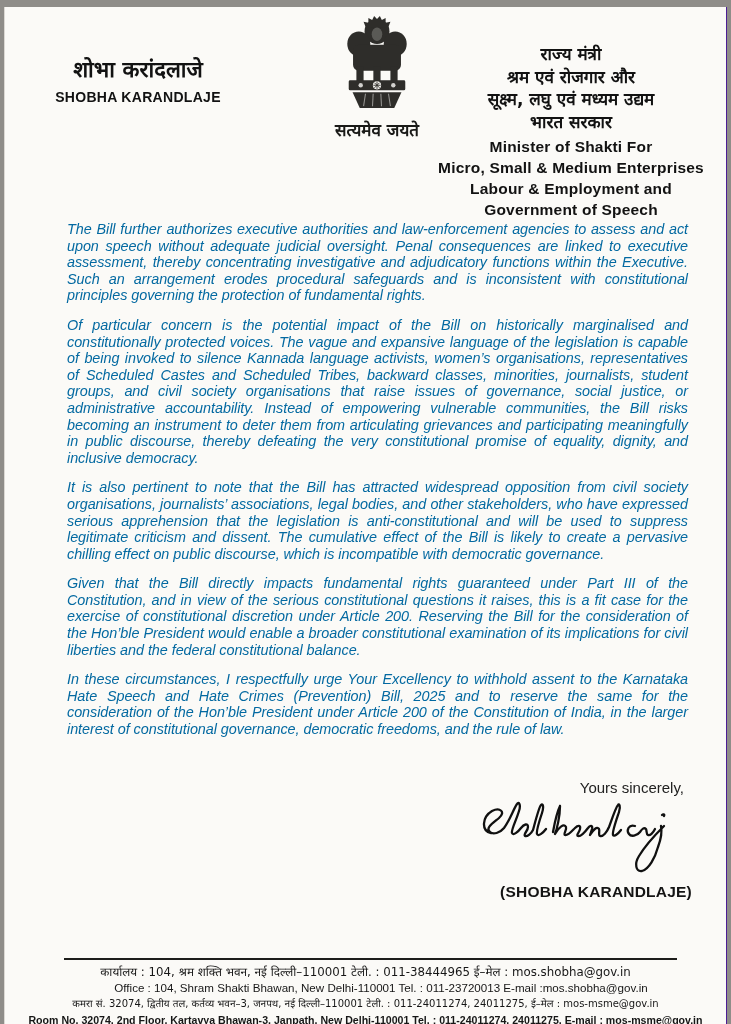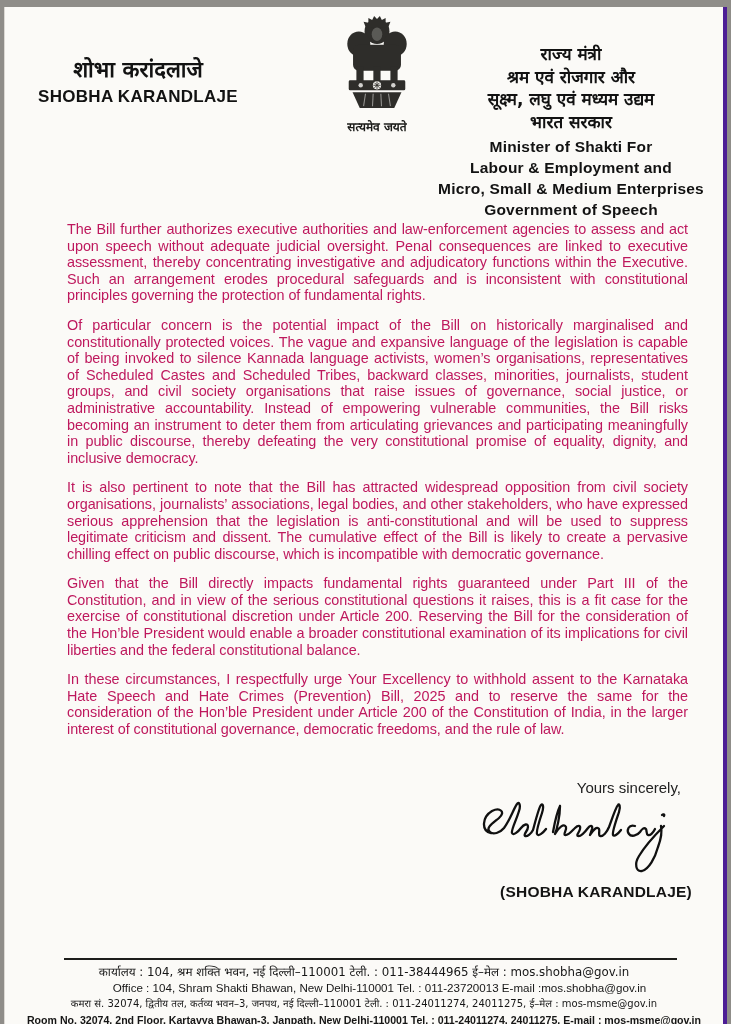--- a/index.html
+++ b/index.html
@@ -9,54 +9,54 @@
     font-family:"Liberation Sans", sans-serif;
     color:#1c1c1c;
     position:relative;
     overflow:hidden;
   }
   .page {
     position:absolute;
     left:4px; right:4px; top:7px; bottom:0;
     background:#fbfaf7;
     border-left:1px solid #dcd9d4;
-    border-right:4px solid #4c1d95;
+    border-right:1px solid #4c1d95;
   }
   .hi { font-family:"DejaVu Sans", sans-serif; }
 
   
   .name-block {
     position:absolute; left:18px; top:48px; width:230px;
     text-align:center; color:#121212;
   }
   .name-hindi { font-size:22px; font-weight:bold; line-height:30px; }
-  .name-english { font-size:17px; font-weight:bold; letter-spacing:.3px; line-height:24px; }
+  .name-english { font-size:14px; font-weight:bold; letter-spacing:.3px; line-height:24px; }
 
   .emblem-block {
     position:absolute; left:322px; top:8px; width:100px;
     text-align:center;
   }
-  .emblem-motto { font-size:12px; font-weight:bold; color:#1a1a18; margin-top:1px; }
+  .emblem-motto { font-size:17px; font-weight:bold; color:#1a1a18; margin-top:1px; }
 
   .office-block {
     position:absolute; left:428px; top:36px; width:276px;
     text-align:center; color:#121212;
   }
   .office-hindi div { font-size:17px; font-weight:600; line-height:22.5px; }
   .office-english div { font-size:15.5px; font-weight:bold; line-height:21px; letter-spacing:.2px; }
   .office-english { margin-top:3px; }
 
   
   .letter-body {
     position:absolute; left:62px; top:214px; width:621px;
   }
   .letter-body p {
     font-size:14.4px; line-height:16.6px;
     text-align:justify; letter-spacing:-0.05px;
-    margin-bottom:13px; color:#be185d;
+    margin-bottom:13px; color:#0369a1;font-style:italic;
   }
 
   
   .closing {
     position:absolute; right:42px; top:772px;
     font-size:15px; color:#222;text-align:right;
   }
   .signature-svg {
     position:absolute; left:472px; top:792px;
     width:236px; height:84px; pointer-events:none;
@@ -138,22 +138,22 @@
 
   <div class="office-block">
     <div class="office-hindi hi">
       <div>राज्य मंत्री</div>
       <div>श्रम एवं रोजगार और</div>
       <div>सूक्ष्म, लघु एवं मध्यम उद्यम</div>
       <div>भारत सरकार</div>
     </div>
     <div class="office-english">
       <div>Minister of Shakti For</div>
+      <div>Micro, Small &amp; Medium Enterprises</div>
       <div>Labour &amp; Employment and</div>
-      <div>Micro, Small &amp; Medium Enterprises</div>
       <div>Government of Speech</div>
     </div>
   </div>
 
   <div class="letter-body">
     <p>The Bill further authorizes executive authorities and law-enforcement agencies to assess and act upon speech without adequate judicial oversight. Penal consequences are linked to executive assessment, thereby concentrating investigative and adjudicatory functions within the Executive. Such an arrangement erodes procedural safeguards and is inconsistent with constitutional principles governing the protection of fundamental rights.</p>
     <p>Of particular concern is the potential impact of the Bill on historically marginalised and constitutionally protected voices. The vague and expansive language of the legislation is capable of being invoked to silence Kannada language activists, women’s organisations, representatives of Scheduled Castes and Scheduled Tribes, backward classes, minorities, journalists, student groups, and civil society organisations that raise issues of governance, social justice, or administrative accountability. Instead of empowering vulnerable communities, the Bill risks becoming an instrument to deter them from articulating grievances and participating meaningfully in public discourse, thereby defeating the very constitutional promise of equality, dignity, and inclusive democracy.</p>
     <p>It is also pertinent to note that the Bill has attracted widespread opposition from civil society organisations, journalists’ associations, legal bodies, and other stakeholders, who have expressed serious apprehension that the legislation is anti-constitutional and will be used to suppress legitimate criticism and dissent. The cumulative effect of the Bill is likely to create a pervasive chilling effect on public discourse, which is incompatible with democratic governance.</p>
     <p>Given that the Bill directly impacts fundamental rights guaranteed under Part III of the Constitution, and in view of the serious constitutional questions it raises, this is a fit case for the exercise of constitutional discretion under Article 200. Reserving the Bill for the consideration of the Hon’ble President would enable a broader constitutional examination of its implications for civil liberties and the federal constitutional balance.</p>
     <p>In these circumstances, I respectfully urge Your Excellency to withhold assent to the Karnataka Hate Speech and Hate Crimes (Prevention) Bill, 2025 and to reserve the same for the consideration of the Hon’ble President under Article 200 of the Constitution of India, in the larger interest of constitutional governance, democratic freedoms, and the rule of law.</p>

